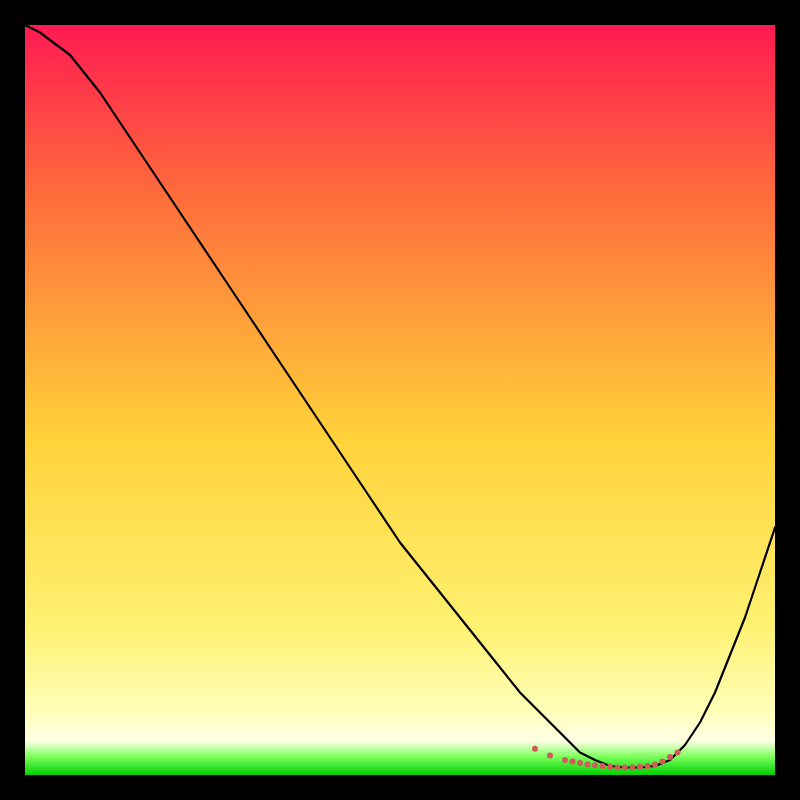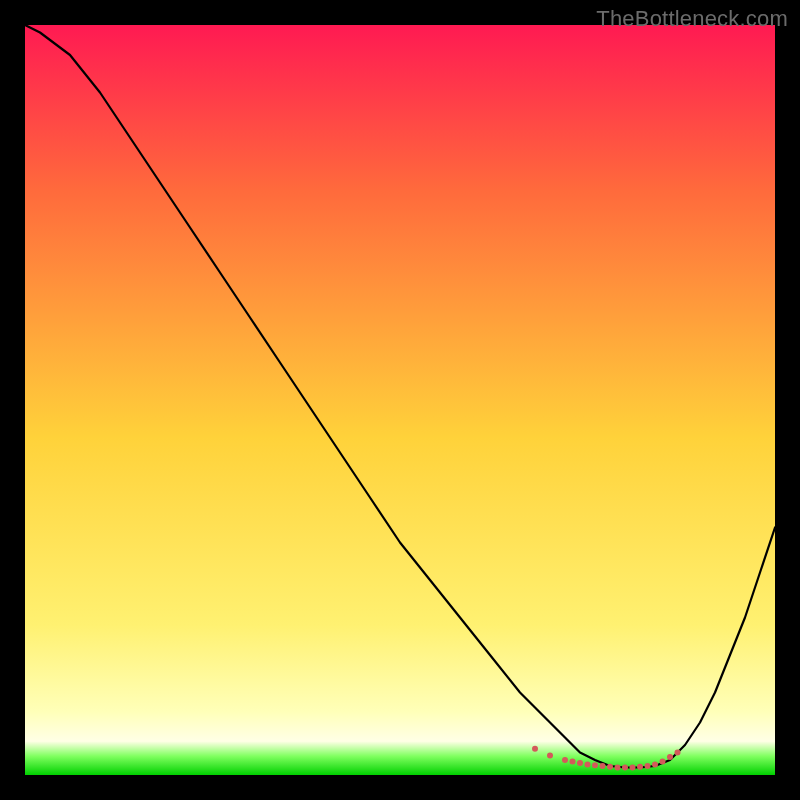--- a/index.html
+++ b/index.html
@@ -31,21 +31,20 @@
     top: 25px;
     width: 750px;
     height: 750px;
   }
   svg { display: block; }
 </style>
 </head>
 <body>
 
 <div class="wrap">
-  <div class="attribution">TheBottleneck.com</div>
   <div class="plot">
     <svg id="chartsvg" width="750" height="750" viewBox="0 0 750 750">
         <defs>
           <linearGradient id="bg" x1="0" y1="0" x2="0" y2="1">
             <stop offset="0%" stop-color="#ff1a52"></stop>
             <stop offset="22%" stop-color="#ff6a3c"></stop>
             <stop offset="55.00000000000001%" stop-color="#ffd23a"></stop>
             <stop offset="80%" stop-color="#fff171"></stop>
             <stop offset="91.5%" stop-color="#ffffb8"></stop>
             <stop offset="95.5%" stop-color="#ffffe6"></stop>

